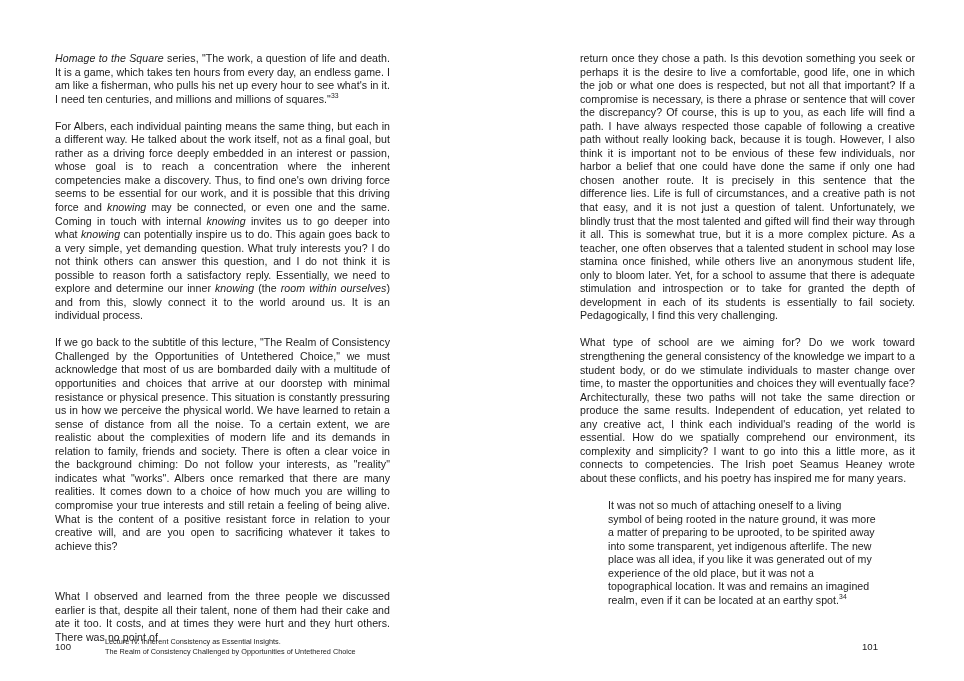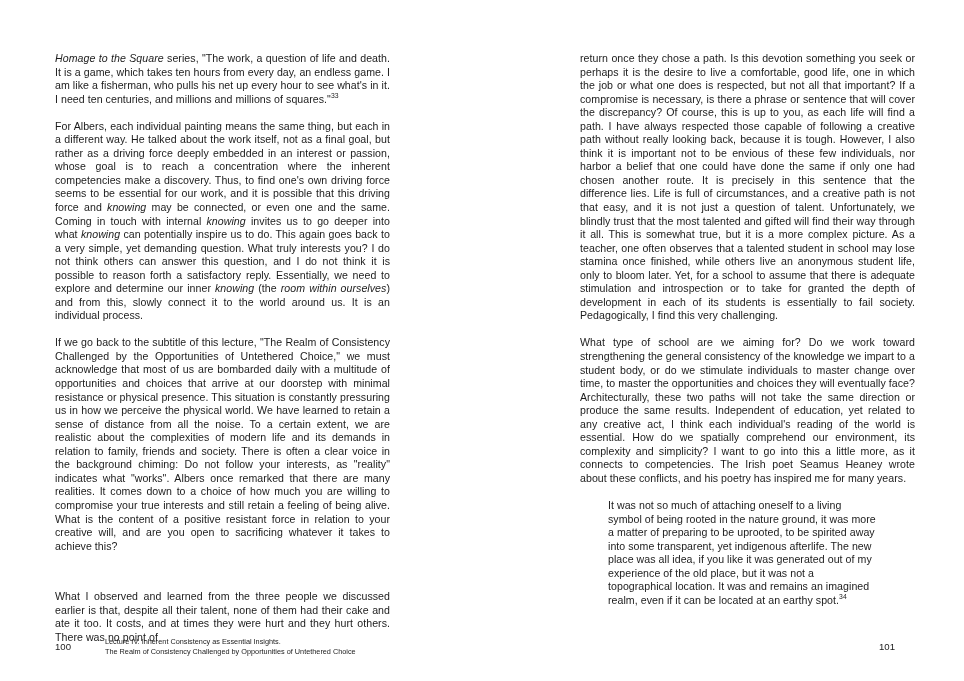--- a/index.html
+++ b/index.html
@@ -42,21 +42,21 @@
     text-align: left;
   }
   .footer-pagenum {
     position: absolute;
     font-size: 9.6px;
     line-height: 10px;
     color: #1b1b1b;
     text-align: right;
   }
   .footer-pagenum.left { left: 55px; top: 642px; }
-  .footer-pagenum.right { left: 862px; top: 642px; width: 50px; text-align: center; }
+  .footer-pagenum.right { left: 862px; top: 642px; width: 50px; text-align: left; }
   .running-footer {
     position: absolute;
     left: 105px;
     top: 637px;
     font-size: 7.3px;
     line-height: 9.7px;
     color: #1b1b1b;
     text-align: left;
   }
 </style>

